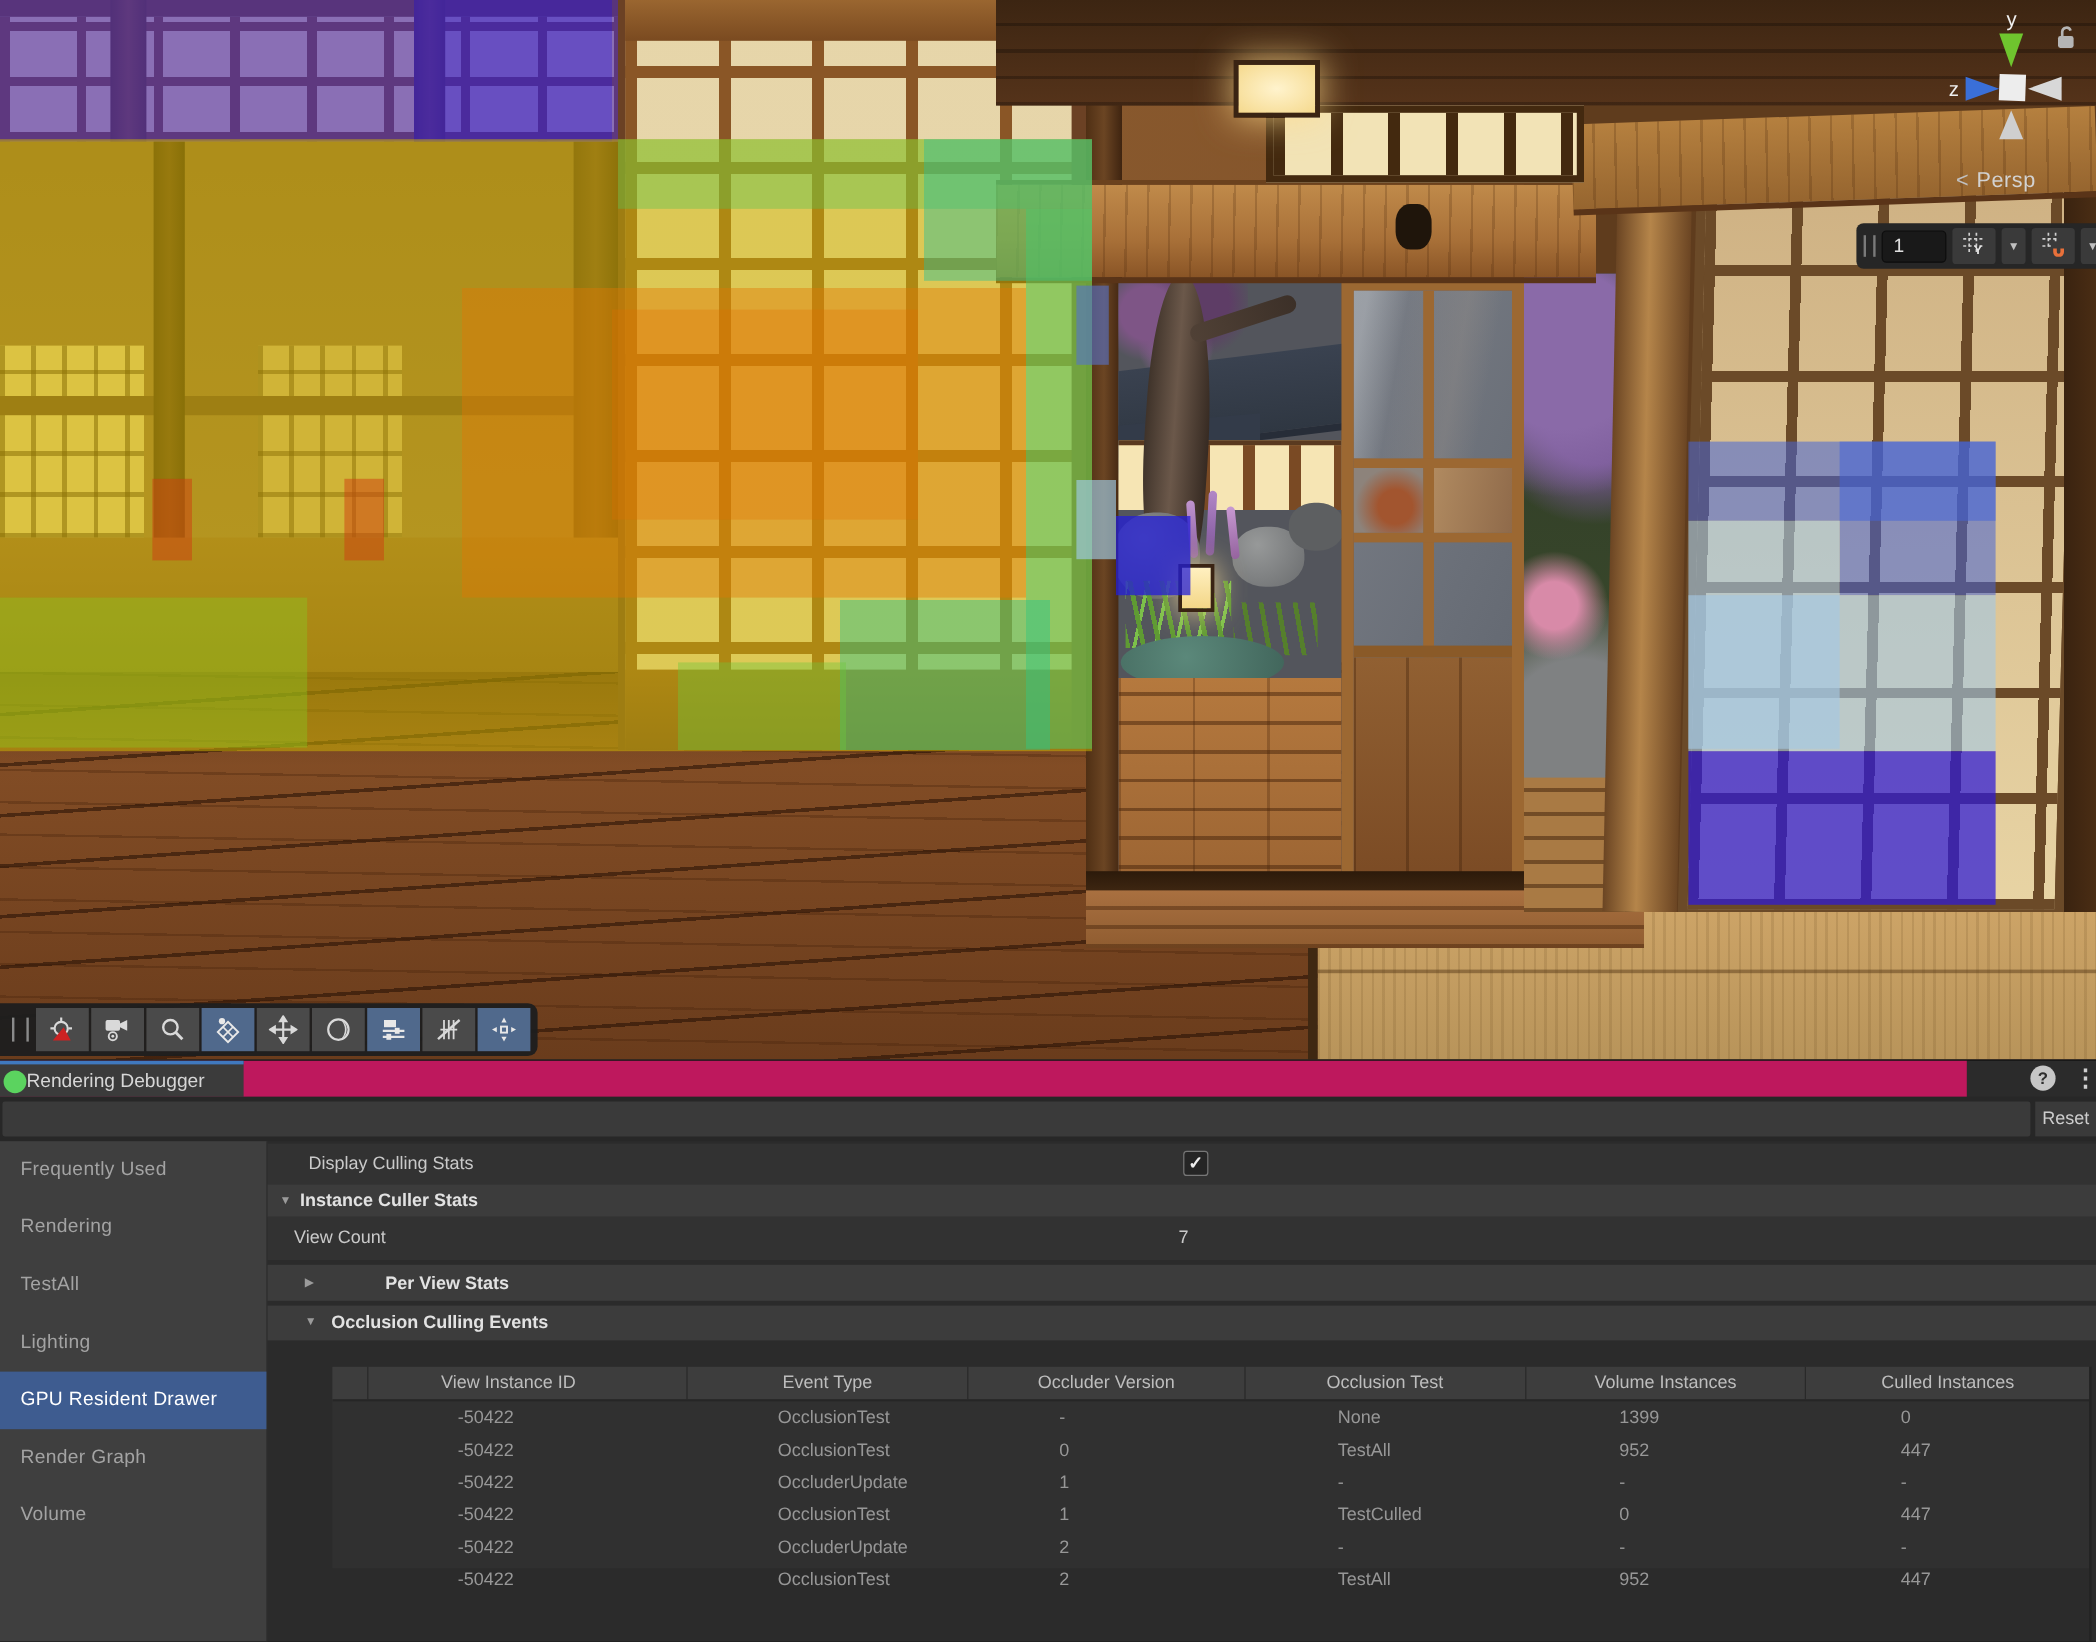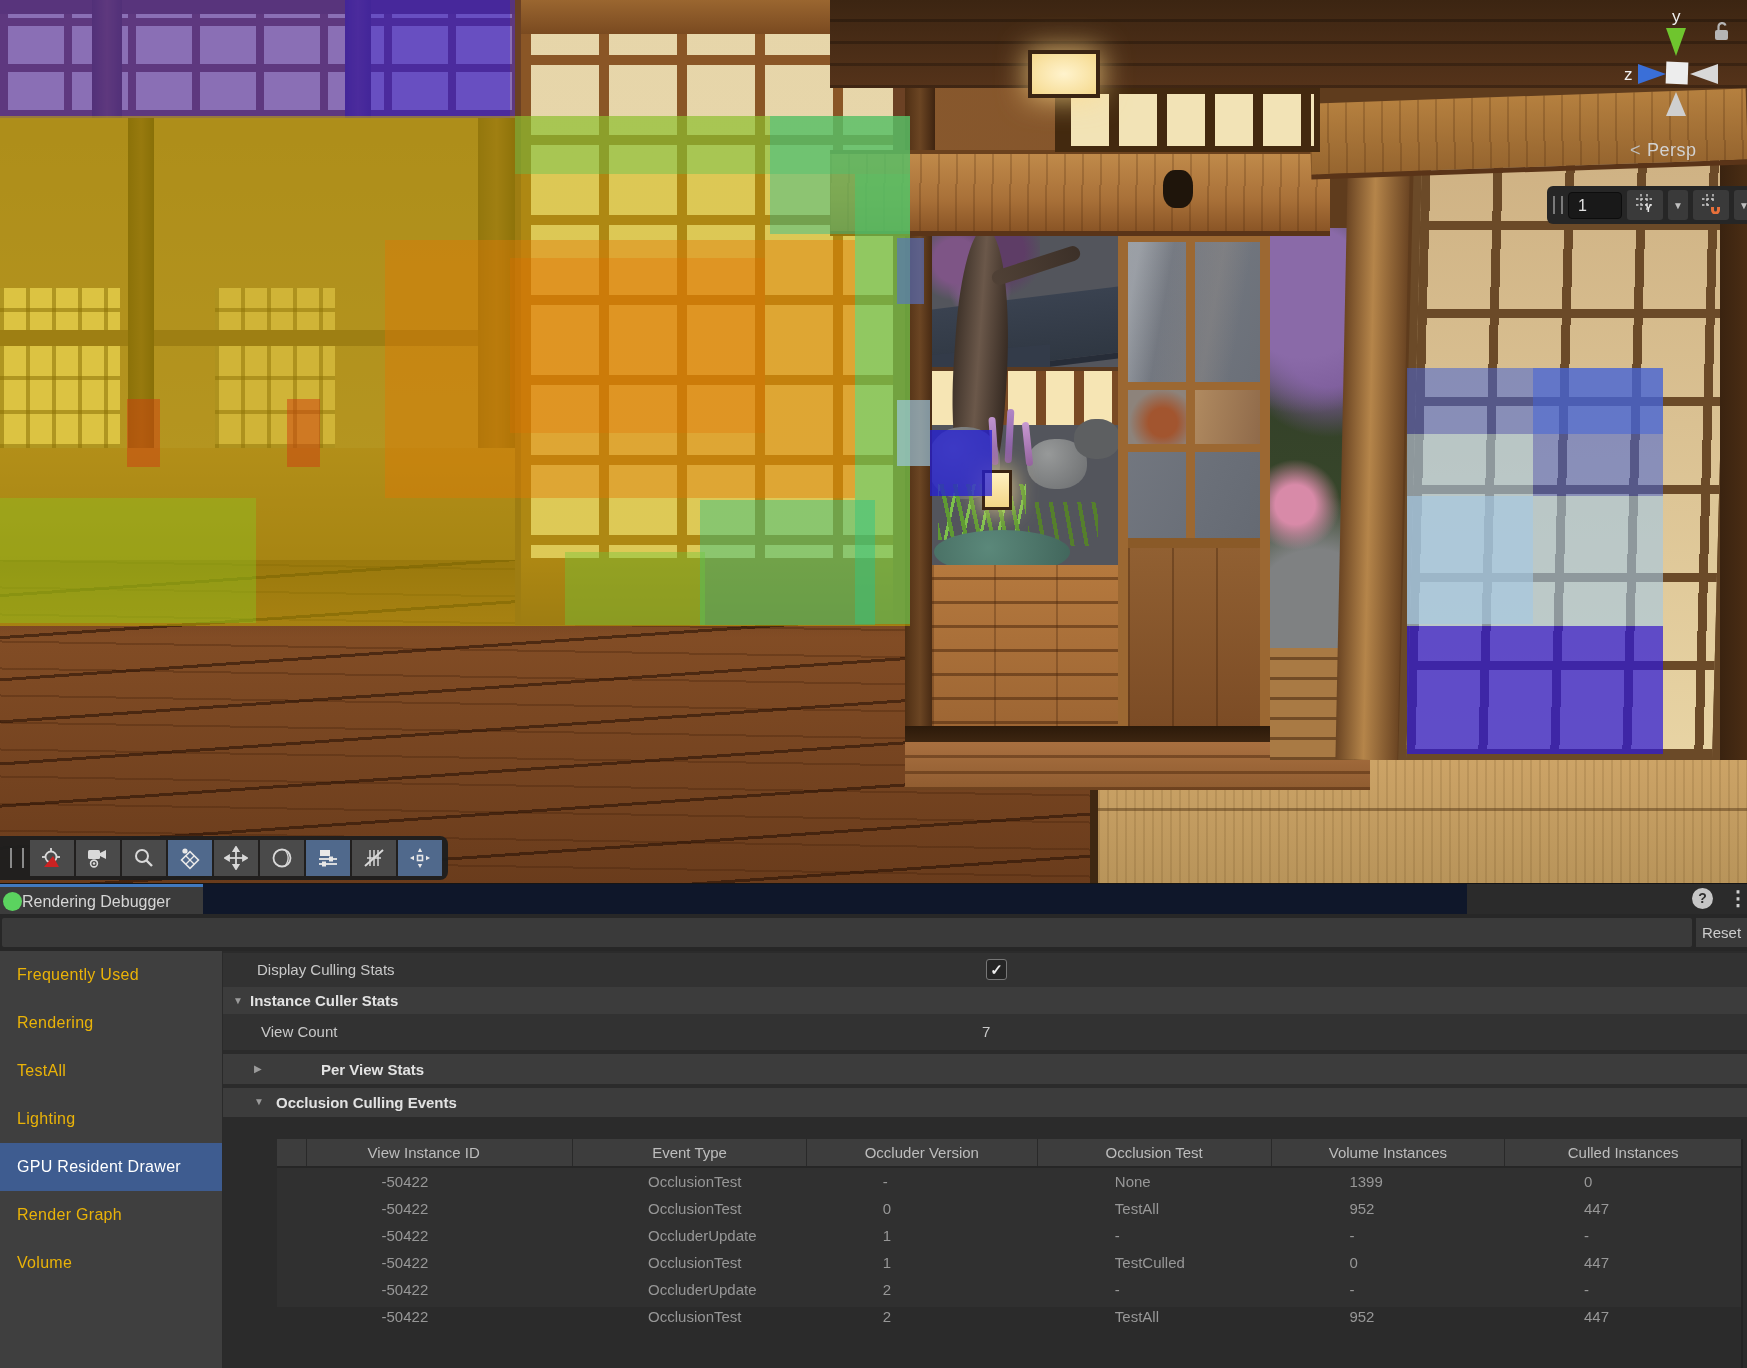--- a/index.html
+++ b/index.html
@@ -156,33 +156,33 @@
       display:flex;align-items:center;gap:5px;padding-left:6px;}
   #snap-handle{width:10px;height:18px;border-left:2px solid #7a7a7a;border-right:2px solid #7a7a7a;}
   #snap-input{width:54px;height:27px;background:#191919;border:1px solid #0d0d0d;border-radius:4px;
       color:#e0e0e0;font-size:16px;line-height:25px;padding-left:9px;}
   .snap-btn{width:36px;height:30px;background:#3a3a3a;border-radius:3px;display:flex;align-items:center;justify-content:center;}
   .snap-arr{width:20px;height:30px;background:#3a3a3a;border-radius:3px;color:#c0c0c0;font-size:10px;
       display:flex;align-items:center;justify-content:center;}
 
   
   #debugger{position:absolute;left:0;top:883px;width:1747px;height:485px;background:#2b2b2b;border-top:1px solid #151515;}
-  #tabbar{position:absolute;left:0;top:0;width:1467px;height:30px;background:#0f172a;}
+  #tabbar{position:absolute;left:0;top:0;width:1639px;height:30px;background:#be185d;}
   #tab{position:absolute;left:0;top:0;width:203px;height:30px;background:#3b3b3b;border-top:3px solid #4079bf;}
   #tab-dot{position:absolute;left:3px;top:5px;width:19px;height:19px;border-radius:50%;background:#5bd35f;}
   #tab-label{position:absolute;left:22px;top:6px;font-size:16px;color:#d6d6d6;white-space:nowrap;}
   #help-btn{position:absolute;left:1692px;top:4px;width:21px;height:21px;border-radius:50%;background:#c6c6c6;
       color:#2e2e2e;font-weight:bold;font-size:14px;text-align:center;line-height:21px;}
   #kebab-btn{position:absolute;left:1728px;top:2px;color:#cfcfcf;font-size:20px;font-weight:bold;}
   #wtoolbar{position:absolute;left:0;top:30px;width:1747px;height:37px;background:#272727;}
   #wt-field{position:absolute;left:2px;top:4px;width:1690px;height:29px;background:#3a3a3a;border-radius:2px;}
   #wt-reset{position:absolute;left:1696px;top:4px;width:51px;height:29px;background:#3a3a3a;
       color:#cdcdcd;font-size:15px;text-align:center;line-height:29px;}
   #sidebar{position:absolute;left:0;top:67px;width:223px;height:418px;background:#3f3f3f;border-right:1px solid #2a2a2a;}
-  .sb-item{height:48px;line-height:48px;padding-left:17px;font-size:16px;color:#eab308;letter-spacing:.3px;white-space:nowrap;}
+  .sb-item{height:48px;line-height:48px;padding-left:17px;font-size:16px;color:#a3a3a3;letter-spacing:.3px;white-space:nowrap;}
   .sb-item.sel{background:#3e5c90;color:#ffffff;}
   #main{position:absolute;left:223px;top:67px;width:1524px;height:418px;background:#2b2b2b;}
   .prow{position:absolute;left:0;width:1524px;background:#323232;}
   .band{position:absolute;left:0;width:1524px;background:#3c3c3c;}
   .plabel{position:absolute;font-size:15px;color:#c9c9c9;white-space:nowrap;}
   .blabel{position:absolute;font-size:15px;font-weight:bold;color:#e2e2e2;white-space:nowrap;}
   .fold{position:absolute;font-size:10px;color:#9b9b9b;}
   #chk{position:absolute;left:763px;top:6px;width:21px;height:21px;background:#252525;border:1px solid #777;
       border-radius:3px;color:#eeeeee;font-size:15px;font-weight:bold;text-align:center;line-height:19px;}
   #vc-val{position:absolute;left:759px;top:9px;font-size:15px;color:#c9c9c9;}
@@ -480,21 +480,21 @@
     <div id="main">
       <div class="prow" style="top:2px;height:34px;">
         <div class="plabel" style="left:34px;top:8px;">Display Culling Stats</div>
         <div id="chk">✓</div>
       </div>
       <div class="band" style="top:36px;height:27px;">
         <div class="fold" style="left:10px;top:8px;">▼</div>
         <div class="blabel" style="left:27px;top:5px;">Instance Culler Stats</div>
       </div>
       <div class="prow" style="top:63px;height:36px;">
-        <div class="plabel" style="left:38px;top:9px;">View Count</div>
+        <div class="plabel" style="left:22px;top:9px;">View Count</div>
         <div id="vc-val">7</div>
       </div>
       <div class="band" style="top:103px;height:30px;">
         <div class="fold" style="left:31px;top:9px;">▶</div>
         <div class="blabel" style="left:53px;top:7px;margin-left:45px;">Per View Stats</div>
       </div>
       <div class="band" style="top:137px;height:29px;">
         <div class="fold" style="left:31px;top:8px;">▼</div>
         <div class="blabel" style="left:53px;top:6px;">Occlusion Culling Events</div>
       </div>

